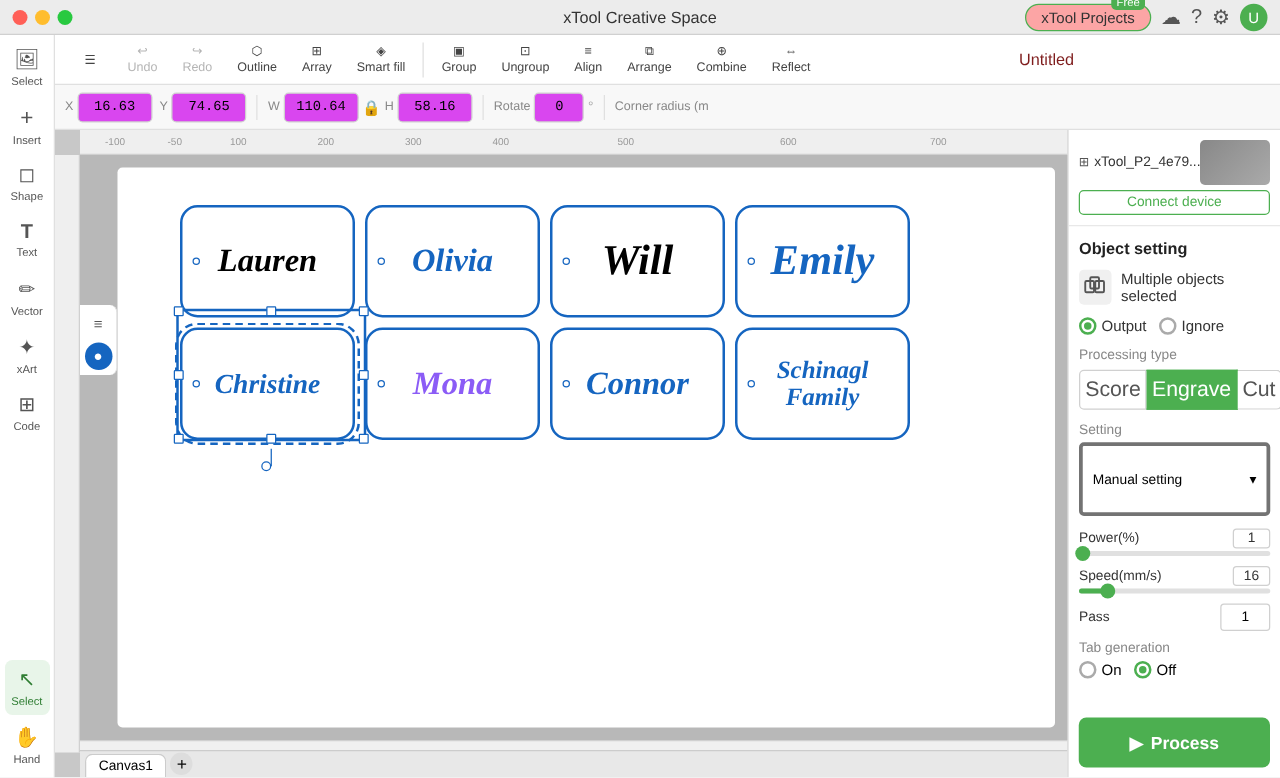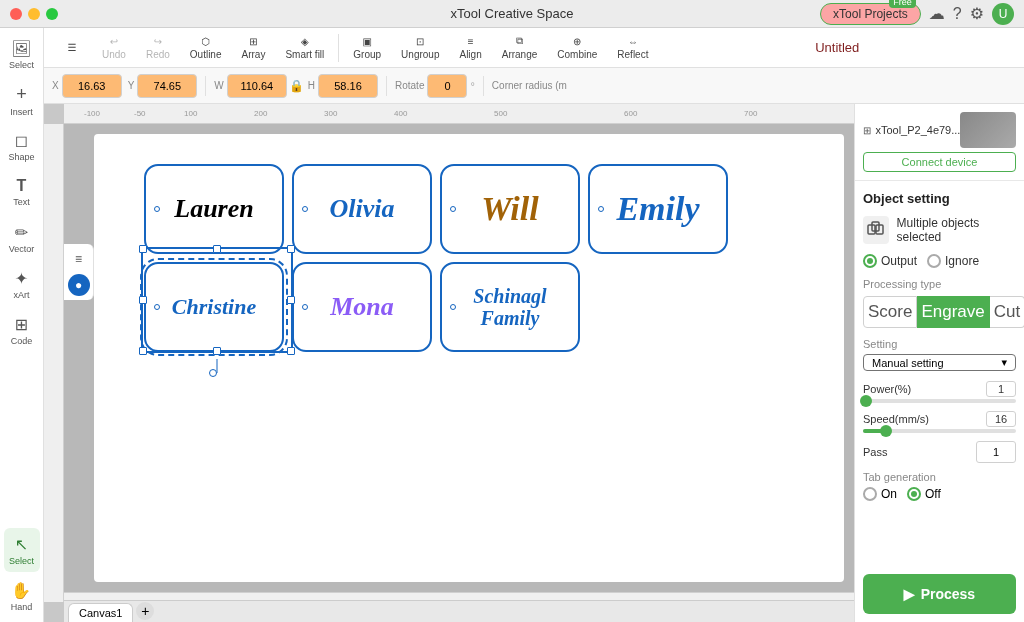--- a/index.html
+++ b/index.html
@@ -30,21 +30,21 @@
     .top-area { display: flex; flex-direction: column; flex: 1; }
     .top-menubar { height: 40px; background: white; border-bottom: 1px solid #e0e0e0; display: flex; align-items: center; padding: 0 10px; gap: 4px; }
     .menu-btn { display: flex; flex-direction: column; align-items: center; padding: 4px 8px; cursor: pointer; border-radius: 4px; font-size: 10px; color: #444; gap: 2px; min-width: 36px; }
     .menu-btn.disabled { opacity: 0.4; cursor: default; }
     .menu-divider { width: 1px; height: 28px; background: #e0e0e0; margin: 0 2px; }
 
     
     .position-bar { height: 36px; background: #f8f8f8; border-bottom: 1px solid #e0e0e0; display: flex; align-items: center; padding: 0 8px; gap: 6px; font-size: 11px; color: #555; }
     .pos-group { display: flex; align-items: center; gap: 3px; }
     .pos-label { font-size: 10px; color: #888; }
-    .pos-input { width: 60px; height: 24px; border: 1px solid #d0d0d0; border-radius: 4px; padding: 0 6px; font-size: 11px; text-align: center; background: #fdba74; }
+    .pos-input { width: 60px; height: 24px; border: 1px solid #d0d0d0; border-radius: 4px; padding: 0 6px; font-size: 11px; text-align: center; background: #d946ef; font-family: Liberation Mono, monospace; }
     .pos-divider { width: 1px; height: 20px; background: #e0e0e0; margin: 0 2px; }
 
     
     .content-area { display: flex; flex: 1; overflow: hidden; }
 
     
     .canvas-area { flex: 1; background: #c8c8c8; position: relative; overflow: hidden; }
     .ruler-h { position: absolute; top: 0; left: 20px; right: 0; height: 20px; background: #efefef; border-bottom: 1px solid #d0d0d0; display: flex; align-items: center; }
     .ruler-v { position: absolute; top: 20px; left: 0; width: 20px; bottom: 20px; background: #efefef; border-right: 1px solid #d0d0d0; }
     .canvas-content { position: absolute; top: 20px; left: 20px; right: 0; bottom: 30px; background: #b8b8b8; overflow: hidden; }
@@ -84,21 +84,21 @@
 
     .proc-label { font-size: 11px; color: #888; margin-bottom: 6px; }
     .proc-buttons { display: flex; gap: 0; margin-bottom: 10px; }
     .proc-btn { flex: 1; padding: 5px 4px; font-size: 17px; border: 1px solid #d0d0d0; background: white; cursor: pointer; color: #555; }
     .proc-btn:first-child { border-radius: 4px 0 0 4px; }
     .proc-btn:last-child { border-radius: 0 4px 4px 0; }
     .proc-btn.active { background: #4CAF50; color: white; border-color: #4CAF50; }
     .proc-btn:not(:first-child) { border-left: none; }
 
     .setting-label { font-size: 11px; color: #888; margin-bottom: 4px; }
-    .setting-select { width: 100%; padding: 1px 8px; border: 1px solid #737373; border-radius: 4px; font-size: 11px; background: white; cursor: pointer; display: flex; align-items: center; justify-content: space-between; margin-bottom: 10px; }
+    .setting-select { width: 100%; padding: 20px 8px; border: 3px solid #737373; border-radius: 4px; font-size: 11px; background: white; cursor: pointer; display: flex; align-items: center; justify-content: space-between; margin-bottom: 10px; }
 
     .slider-section { margin-bottom: 8px; }
     .slider-header { display: flex; align-items: center; justify-content: space-between; margin-bottom: 2px; }
     .slider-name { font-size: 11px; color: #333; }
     .slider-val { font-size: 11px; color: #333; border: 1px solid #d0d0d0; border-radius: 3px; width: 30px; text-align: center; padding: 1px; }
     .slider-track { height: 4px; background: #e0e0e0; border-radius: 2px; position: relative; }
     .slider-fill { height: 100%; background: #4CAF50; border-radius: 2px; }
     .slider-thumb { width: 12px; height: 12px; border-radius: 50%; background: #4CAF50; position: absolute; top: -4px; transform: translateX(-50%); cursor: pointer; }
 
     .pass-row { display: flex; align-items: center; justify-content: space-between; margin-bottom: 8px; }
@@ -291,34 +291,38 @@
               <div class="name-card">
                 <span class="dot"></span>
                 <span class="name-text" style="font-family: 'Brush Script MT', cursive; font-size:26px; color:#000000; font-weight:bold; font-style:italic;">Lauren</span>
               </div>
               <div class="name-card">
                 <span class="dot"></span>
                 <span class="name-text" style="font-family: 'Brush Script MT', cursive; font-size:26px; color:#1565C0; font-weight:bold; font-style:italic;">Olivia</span>
               </div>
               <div class="name-card">
                 <span class="dot"></span>
-                <span class="name-text large" style="font-family: 'Brush Script MT', cursive; font-size:34px; color:#a16207; font-weight:bold; font-style:italic;">Will</span>
+                <span class="name-text large" style="font-family: 'Brush Script MT', cursive; font-size:34px; color:#000000; font-weight:bold; font-style:italic;">Will</span>
               </div>
               <div class="name-card">
                 <span class="dot"></span>
                 <span class="name-text large" style="font-family: 'Brush Script MT', cursive; font-size:34px; color:#1565C0; font-weight:bold; font-style:italic;">Emily</span>
               </div>
 
               <div class="name-card selected">
                 <span class="dot"></span>
                 <span class="name-text small" style="font-family: 'Brush Script MT', cursive; font-size:22px; color:#1565C0; font-weight:bold; font-style:italic;">Christine</span>
               </div>
               <div class="name-card">
                 <span class="dot"></span>
                 <span class="name-text" style="font-family: 'Brush Script MT', cursive; font-size:26px; color:#8b5cf6; font-weight:bold; font-style:italic;">Mona</span>
+              </div>
+              <div class="name-card">
+                <span class="dot"></span>
+                <span class="name-text" style="font-family: 'Brush Script MT', cursive; font-size:26px; color:#1565C0; font-weight:bold; font-style:italic;">Connor</span>
               </div>
               <div class="name-card">
                 <span class="dot"></span>
                 <span class="name-text small" style="font-family: 'Brush Script MT', cursive; font-size:20px; color:#1565C0; font-weight:bold; font-style:italic; text-align:center; line-height:1.1;">Schinagl<br>Family</span>
               </div>
             </div>
 
             <div style="position:absolute; top:113px; left:47px; width:152px; height:106px; border: 2px solid #1565C0; pointer-events:none;">
 
               <div style="position:absolute; top:-4px; left:-4px; width:8px; height:8px; background:white; border:1.5px solid #1565C0; border-radius:1px;"></div>

